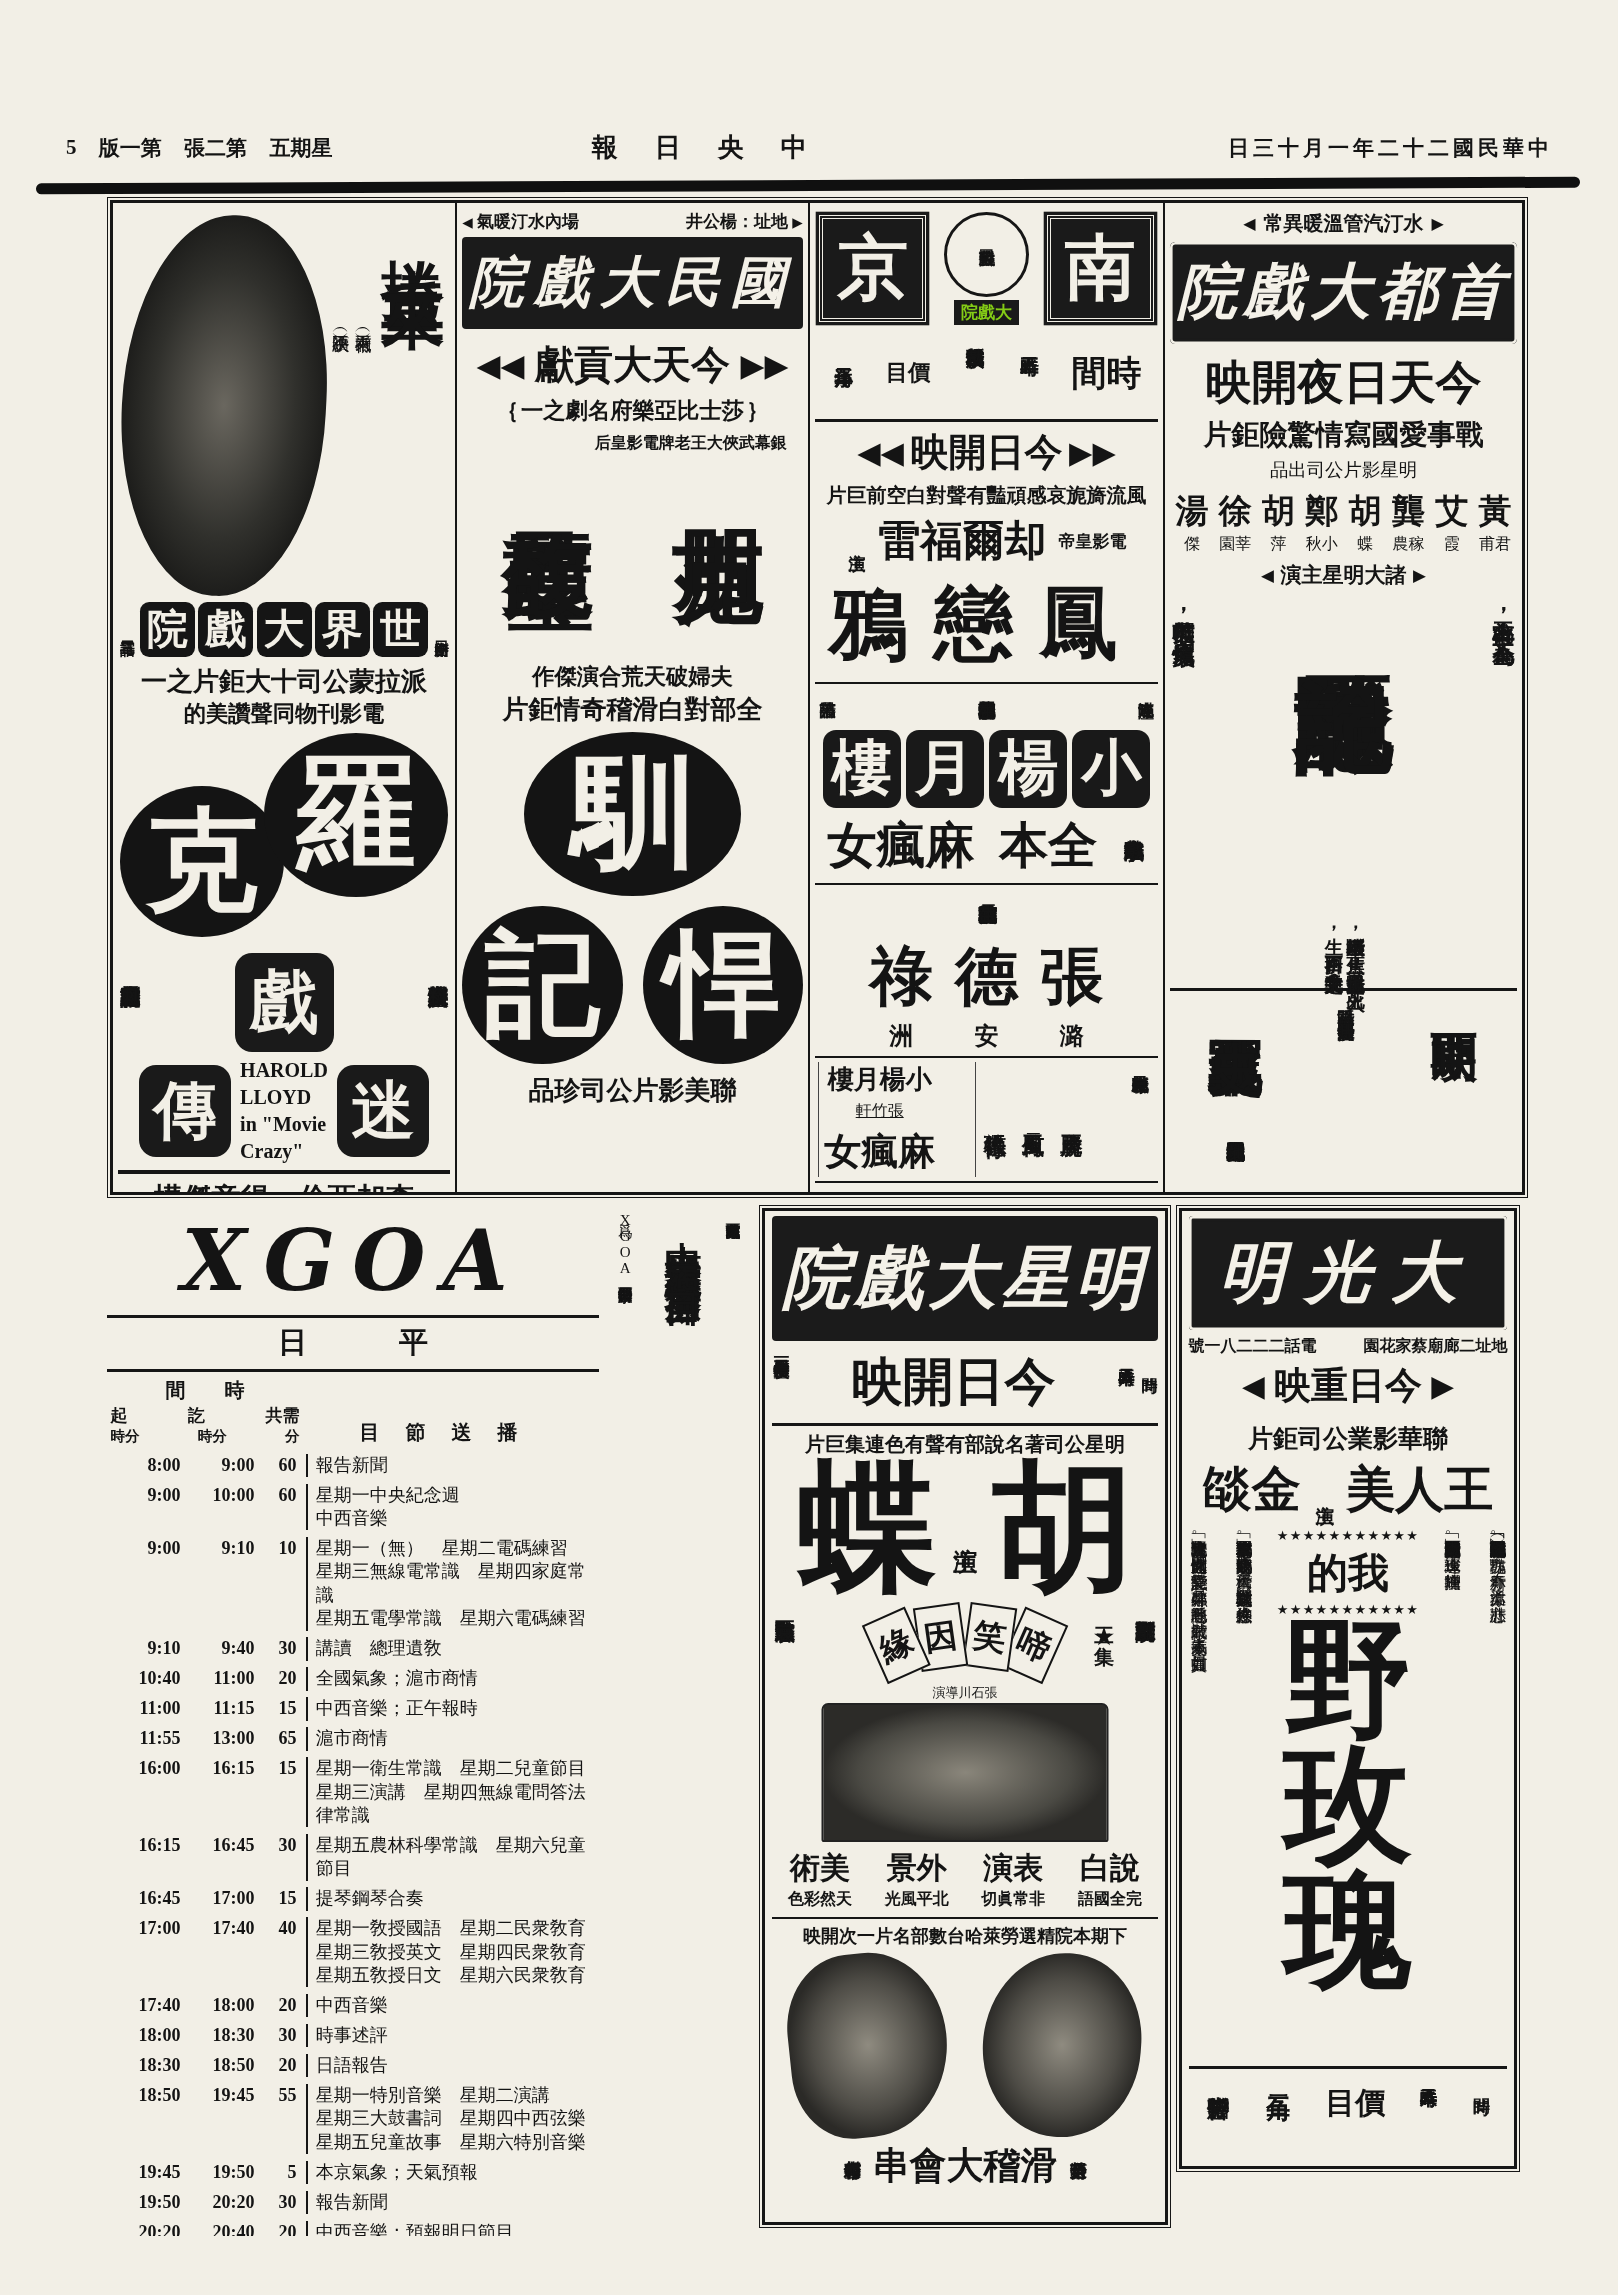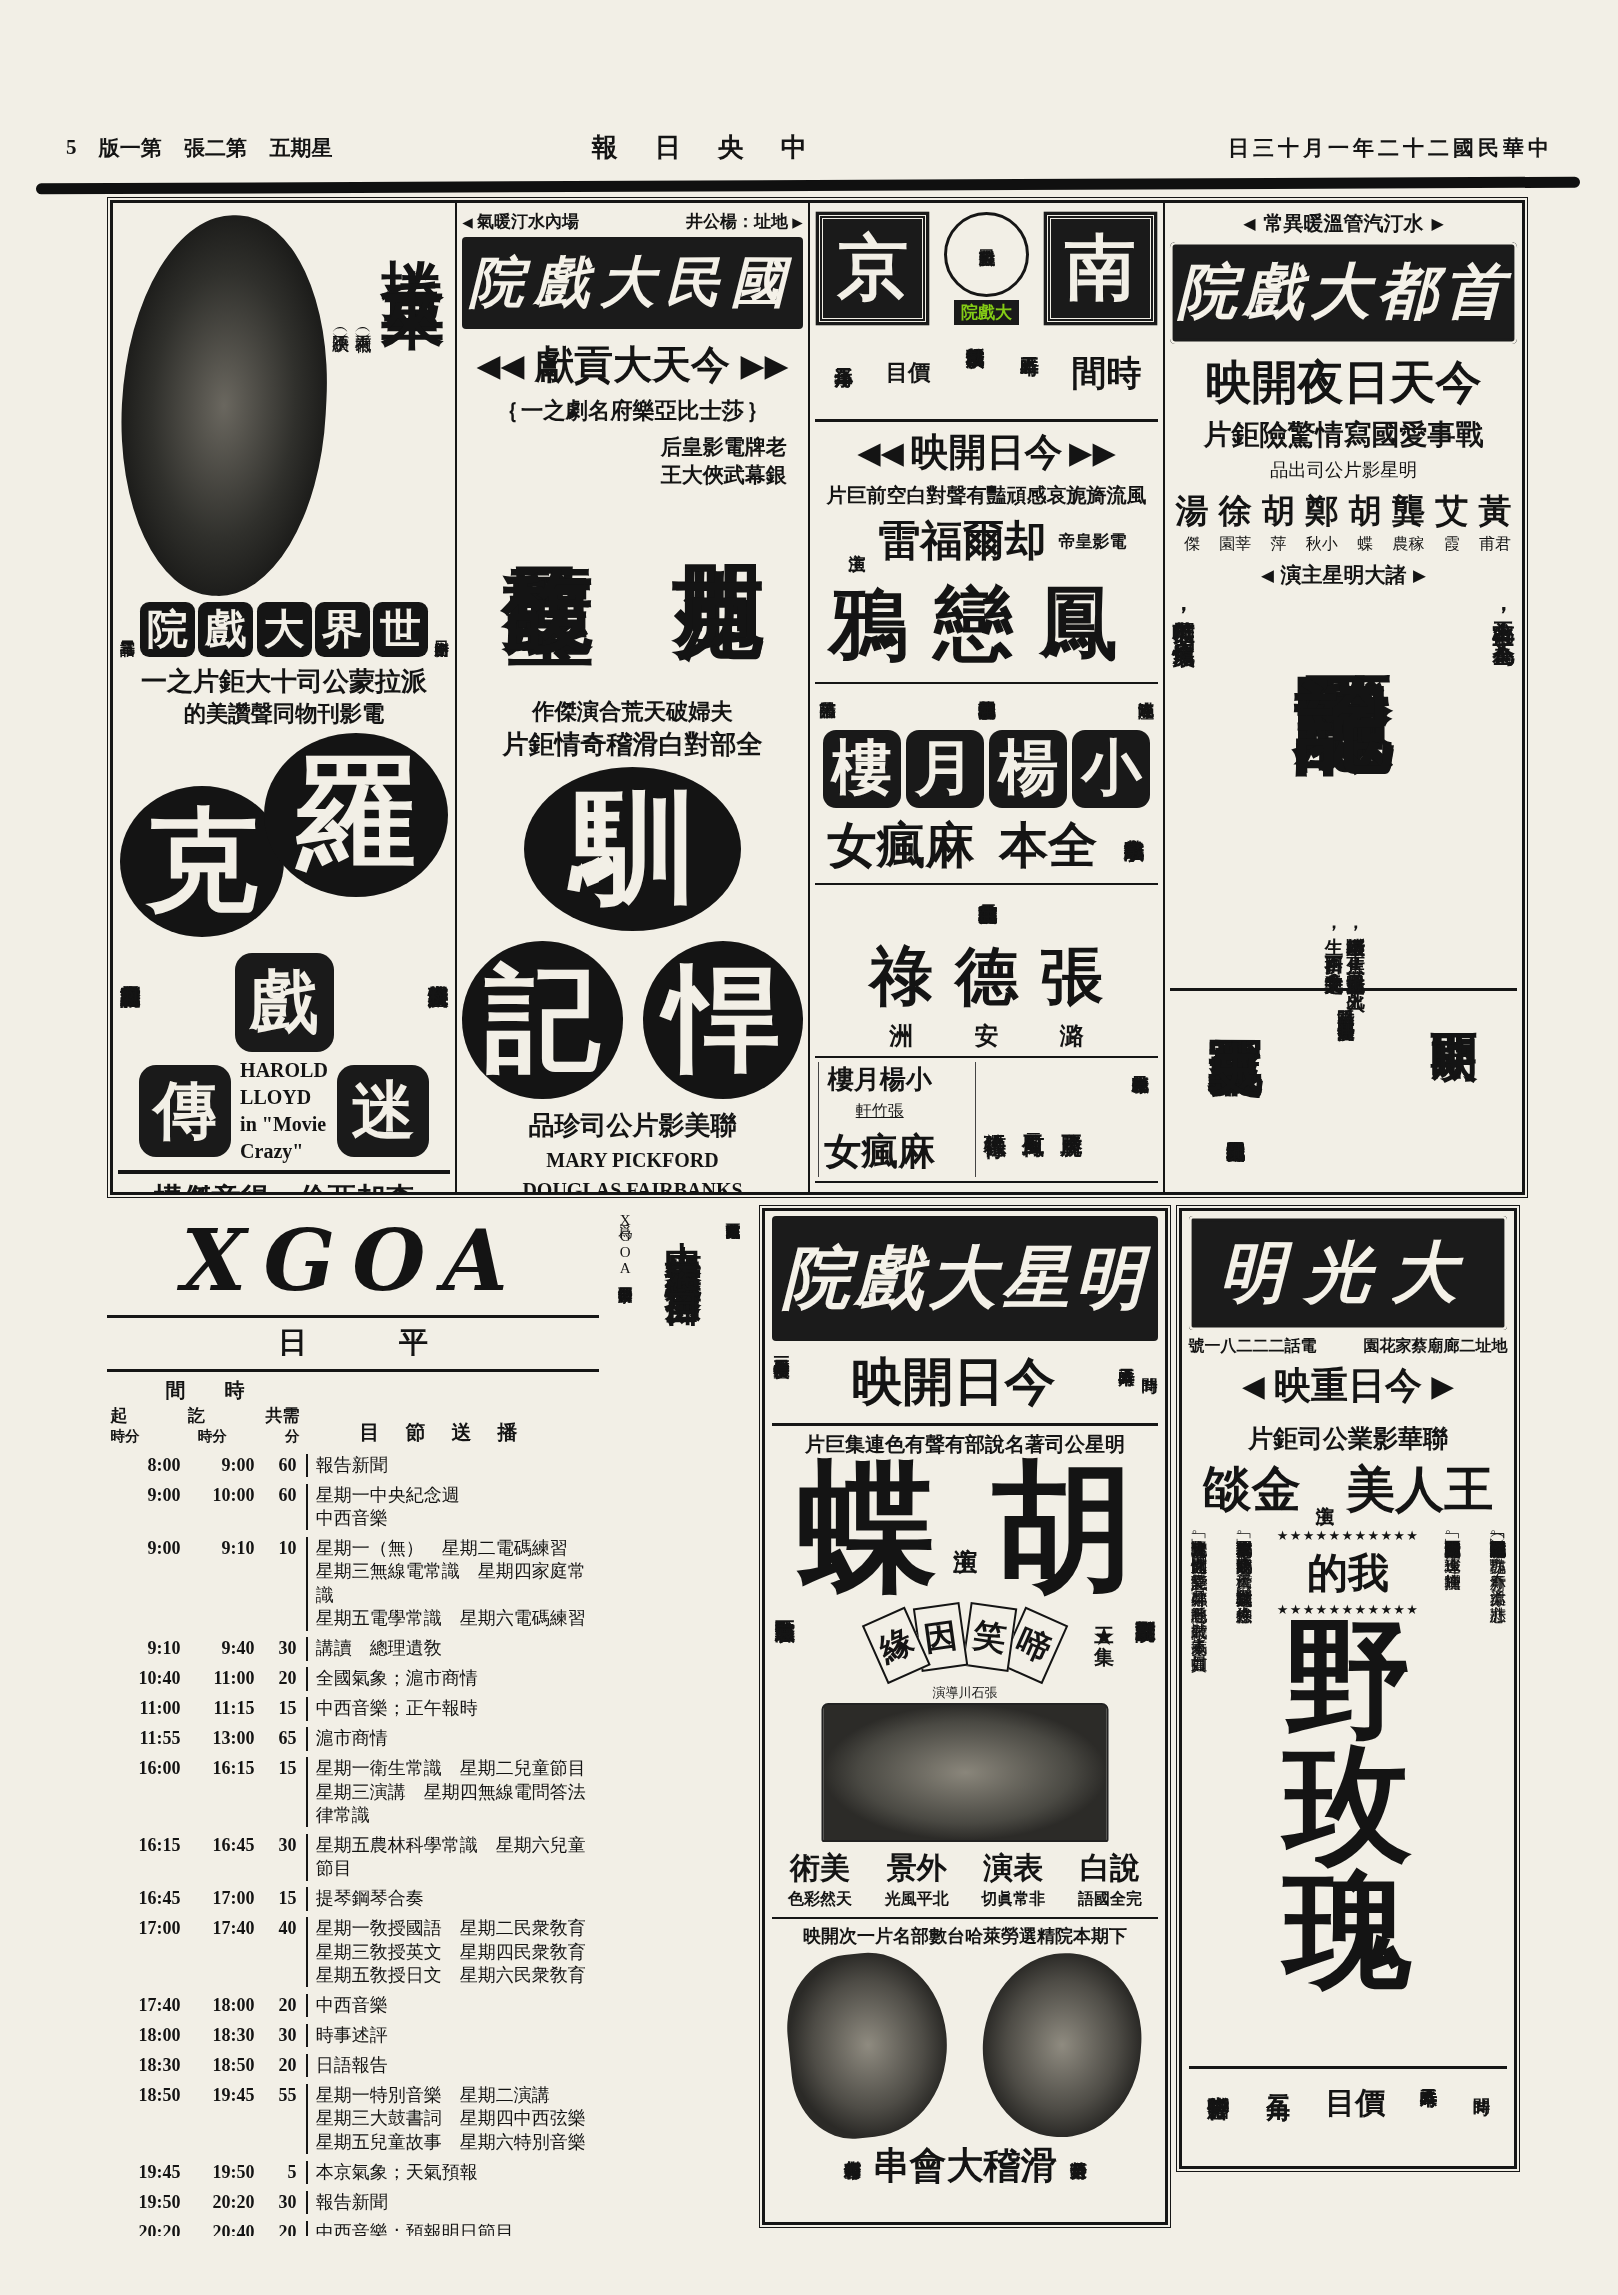--- a/index.html
+++ b/index.html
@@ -48,21 +48,21 @@
   .sj-xi{width:99px;height:99px;font-size:68px;}
   .sj-movie{display:flex;justify-content:center;align-items:center;gap:9.2px;margin-top:5.3px;}
   .sj-movie .sq{width:92px;height:92px;font-size:63px;}
   .sj-en{font-size:20px;font-weight:bold;font-family:"Liberation Serif",serif;line-height:1.35;}
   .sj-next1{font-size:29px;font-weight:bold;text-align:center;margin-top:4px;}
   
   .gm-addr{display:flex;justify-content:space-between;font-size:17px;font-weight:bold;}
   .gm-banner{font-size:55px;font-weight:bold;text-align:center;letter-spacing:10.5px;padding:9.2px 0;margin-top:4px;border-radius:4px;}
   .gm-open{font-size:39px;font-weight:bold;display:flex;justify-content:center;gap:10.5px;align-items:center;margin-top:9.2px;}
   .gm-sub{font-size:22.3px;font-weight:bold;display:flex;justify-content:center;gap:2.6px;margin-top:4px;}
-  .gm-labels{display:flex;justify-content:flex-end;font-size:21px;font-weight:bold;margin:6.6px 16px 0;flex-direction:column;}
+  .gm-labels{display:flex;justify-content:flex-end;font-size:16px;font-weight:bold;margin:6.6px 16px 0;}
   .gm-stars{display:flex;flex-direction:row-reverse;justify-content:space-around;margin-top:5.3px;}
   .gm-stars .v{font-size:92px;font-weight:900;line-height:1.05;}
   .gm-line1{font-size:22.3px;font-weight:bold;text-align:center;margin-top:5.3px;}
   .gm-line2{font-size:26px;font-weight:bold;text-align:center;}
   .gm-meds{margin-top:5.3px;}
   .oval{background:#141414;color:#f2efe6;border-radius:50%;display:flex;align-items:center;justify-content:center;font-weight:bold;}
   .gm-m1{width:217px;height:164px;font-size:122px;margin:0 auto;}
   .gm-mrow{display:flex;flex-direction:row-reverse;justify-content:center;gap:20px;margin-top:9.2px;}
   .gm-mrow .oval{width:197px;height:158px;font-size:115px;}
   .gm-co{font-size:26px;font-weight:bold;text-align:center;margin-top:9.2px;}
@@ -300,25 +300,20 @@
       <div class="gm-line1 r">夫婦破天荒合演傑作</div>
       <div class="gm-line2 r">全部對白滑稽奇情鉅片</div>
       <div class="gm-meds">
         <div class="oval gm-m1">馴</div>
         <div class="gm-mrow">
           <div class="oval">悍</div>
           <div class="oval">記</div>
         </div>
       </div>
       <div class="gm-co r">聯美影片公司珍品</div>
-      <div class="gm-en">
-        <div>MARY PICKFORD</div>
-          <div>DOUGLAS FAIRBANKS</div>
-          <div>「Timing in of the shrew」</div>
-      </div>
 
     </article>
 
     <article class="ad" style="width:355px;">
       <div class="nj-banner">
         <div class="nj-name">南</div>
         <div class="nj-logo">
           <div class="nj-circle">
             <div class="v h2">大陸影戲公司</div>
           </div>

